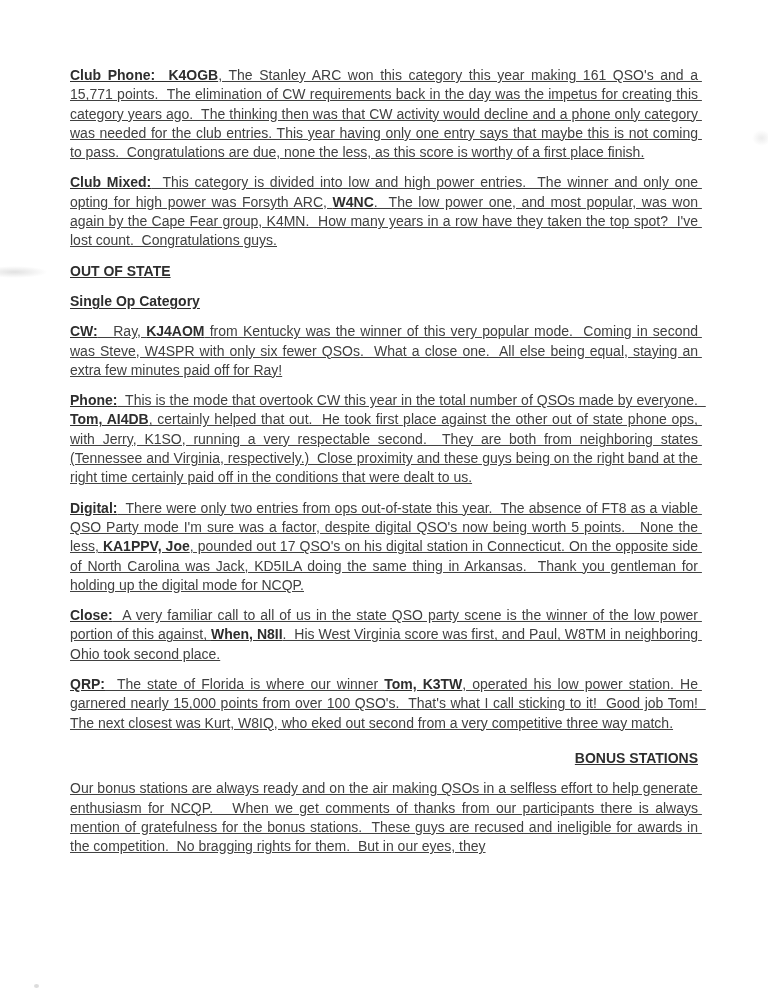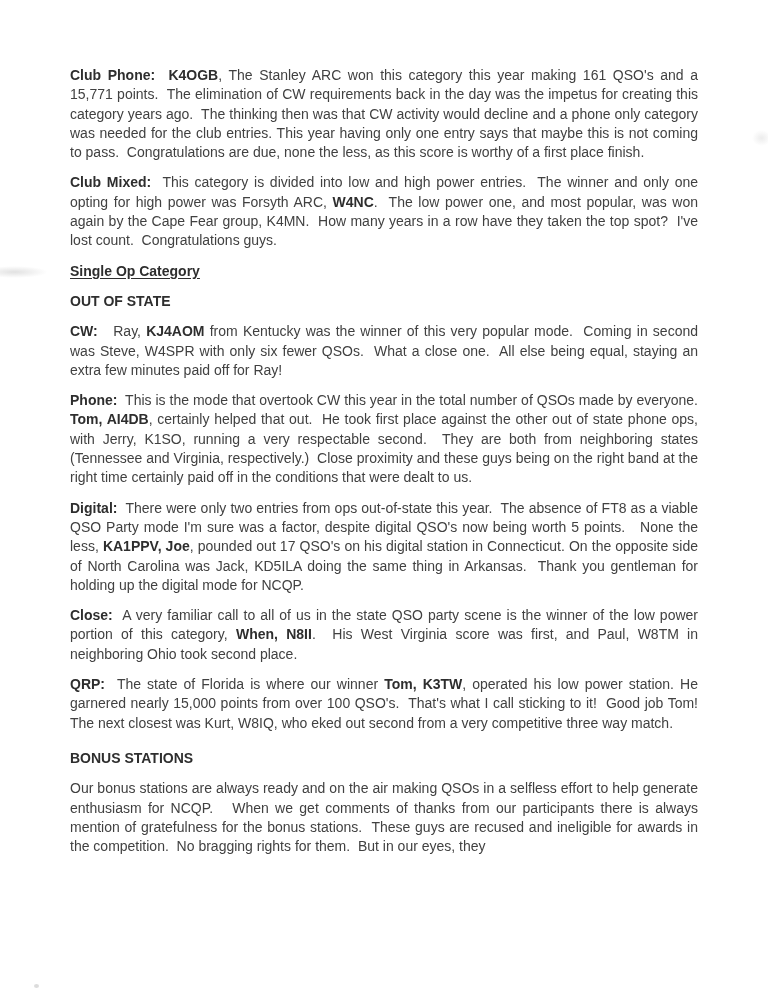--- a/index.html
+++ b/index.html
@@ -18,25 +18,25 @@
     font-size: 14px;
     line-height: 19.3px;
     color: #414141;
     filter: blur(0.2px);
     overflow: hidden;
   }
   p {
     margin: 0 0 11px 0;
     text-align: justify;
   }
-  .run { white-space: pre-wrap; }
+  .run { white-space: pre-wrap; text-decoration: underline; }
   .b { font-weight: bold; color: #2e2e2e; }
   .u { text-decoration: underline; text-underline-offset: 2px; }
   p.heading { text-align: left; }
-  p.heading-bonus { margin-top: 16px; }
+  p.heading-bonus { margin-top: 16px; text-align: right; }
   
   .smudge {
     position: absolute;
     pointer-events: none;
   }
   .smudge-left {
     left: 0; top: 266px; width: 48px; height: 12px;
     background: radial-gradient(ellipse at 30% 50%, rgba(90,90,90,0.18), rgba(90,90,90,0) 70%);
   }
   .smudge-right {
@@ -55,31 +55,31 @@
 <div class="page">
 
   <div class="smudge smudge-left"></div>
   <div class="smudge smudge-right"></div>
   <div class="smudge smudge-dot"></div>
 
   <p><span class="run b">Club Phone:  K4OGB</span><span class="run">, The Stanley ARC won this category this year making 161 QSO's and a 15,771 points.  The elimination of CW requirements back in the day was the impetus for creating this category years ago.  The thinking then was that CW activity would decline and a phone only category was needed for the club entries. This year having only one entry says that maybe this is not coming to pass.  Congratulations are due, none the less, as this score is worthy of a first place finish.</span></p>
 
   <p><span class="run b">Club Mixed:</span><span class="run">  This category is divided into low and high power entries.  The winner and only one opting for high power was Forsyth ARC, </span><span class="run b">W4NC</span><span class="run">.  The low power one, and most popular, was won again by the Cape Fear group, K4MN.  How many years in a row have they taken the top spot?  I've lost count.  Congratulations guys.</span></p>
 
+  <p class="heading"><span class="run b">OUT OF STATE</span></p>
+
   <p class="heading"><span class="run b u">Single Op Category</span></p>
-
-  <p class="heading"><span class="run b">OUT OF STATE</span></p>
 
   <p><span class="run b">CW:</span><span class="run">   Ray, </span><span class="run b">KJ4AOM</span><span class="run"> from Kentucky was the winner of this very popular mode.  Coming in second was Steve, W4SPR with only six fewer QSOs.  What a close one.  All else being equal, staying an extra few minutes paid off for Ray!</span></p>
 
   <p><span class="run b">Phone:</span><span class="run">  This is the mode that overtook CW this year in the total number of QSOs made by everyone.  </span><span class="run b">Tom, AI4DB</span><span class="run">, certainly helped that out.  He took first place against the other out of state phone ops, with Jerry, K1SO, running a very respectable second.  They are both from neighboring states (Tennessee and Virginia, respectively.)  Close proximity and these guys being on the right band at the right time certainly paid off in the conditions that were dealt to us.</span></p>
 
   <p><span class="run b">Digital:</span><span class="run">  There were only two entries from ops out-of-state this year.  The absence of FT8 as a viable QSO Party mode I'm sure was a factor, despite digital QSO's now being worth 5 points.   None the less, </span><span class="run b">KA1PPV, Joe</span><span class="run">, pounded out 17 QSO's on his digital station in Connecticut. On the opposite side of North Carolina was Jack, KD5ILA doing the same thing in Arkansas.  Thank you gentleman for holding up the digital mode for NCQP.</span></p>
 
-  <p><span class="run b">Close:</span><span class="run">  A very familiar call to all of us in the state QSO party scene is the winner of the low power portion of this category, </span><span class="run b">When, N8II</span><span class="run">.  His West Virginia score was first, and Paul, W8TM in neighboring Ohio took second place.</span></p>
+  <p><span class="run b">Close:</span><span class="run">  A very familiar call to all of us in the state QSO party scene is the winner of the low power portion of this against, </span><span class="run b">When, N8II</span><span class="run">.  His West Virginia score was first, and Paul, W8TM in neighboring Ohio took second place.</span></p>
 
   <p><span class="run b">QRP:</span><span class="run">  The state of Florida is where our winner </span><span class="run b">Tom, K3TW</span><span class="run">, operated his low power station. He garnered nearly 15,000 points from over 100 QSO's.  That's what I call sticking to it!  Good job Tom!  The next closest was Kurt, W8IQ, who eked out second from a very competitive three way match.</span></p>
 
   <p class="heading heading-bonus"><span class="run b">BONUS STATIONS</span></p>
 
   <p><span class="run">Our bonus stations are always ready and on the air making QSOs in a selfless effort to help generate enthusiasm for NCQP.   When we get comments of thanks from our participants there is always mention of gratefulness for the bonus stations.  These guys are recused and ineligible for awards in the competition.  No bragging rights for them.  But in our eyes, they</span></p>
 
 </div>
 
 </body></html>

